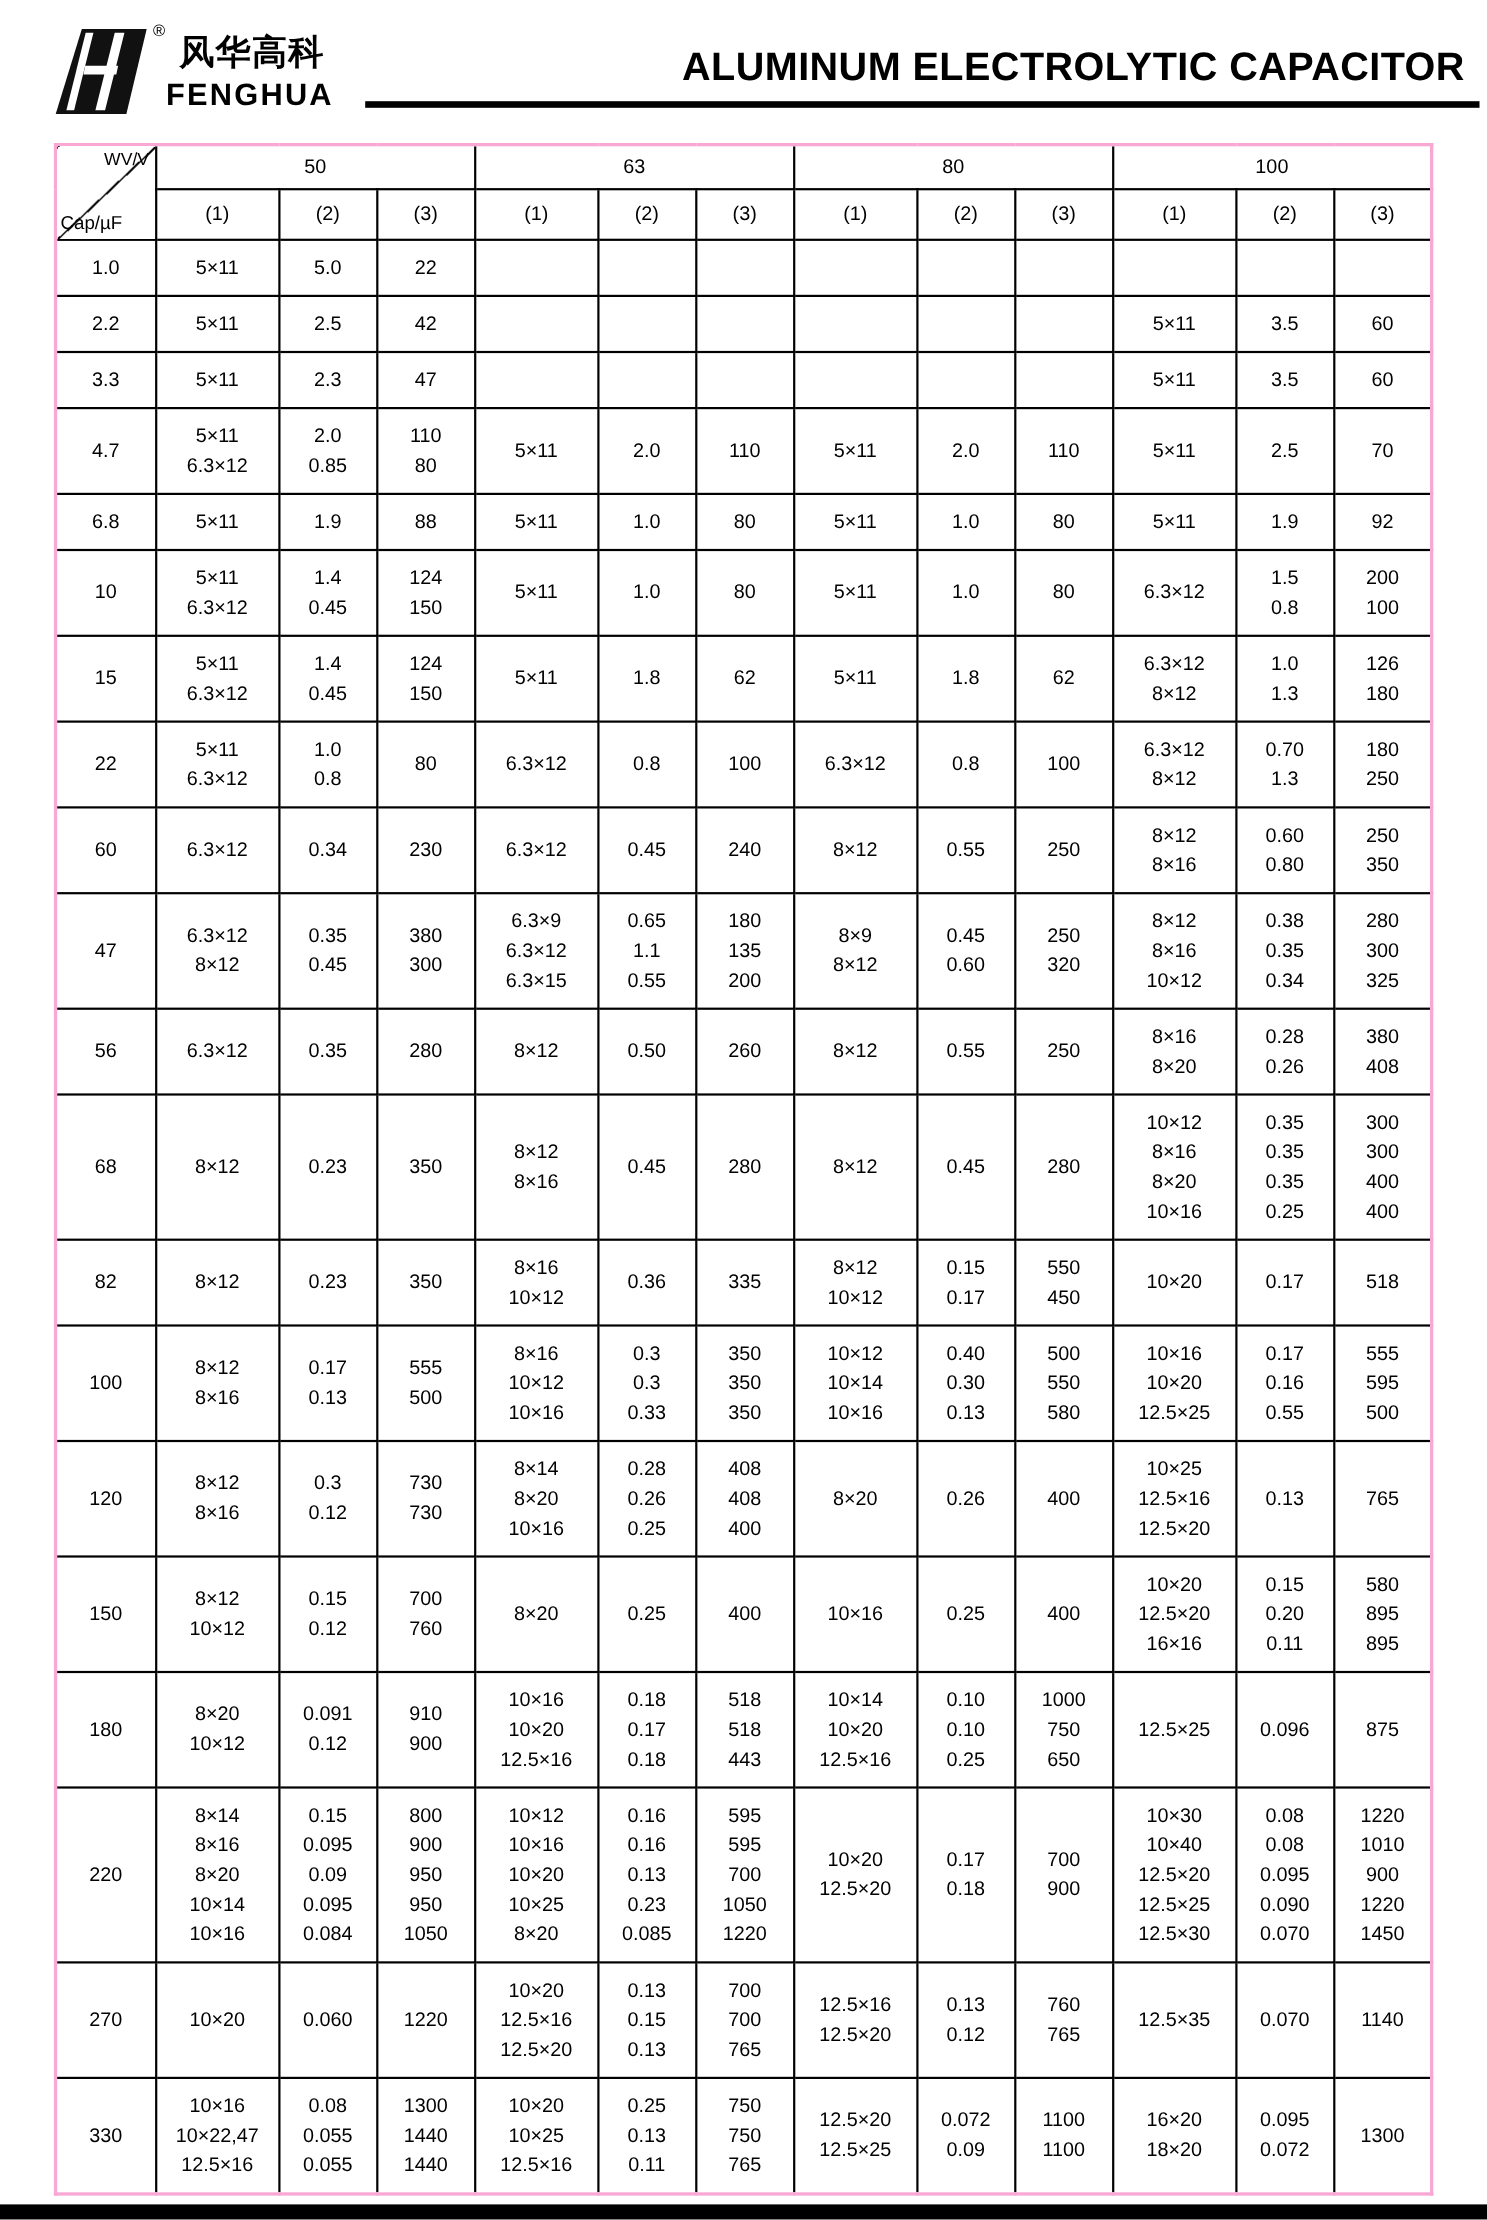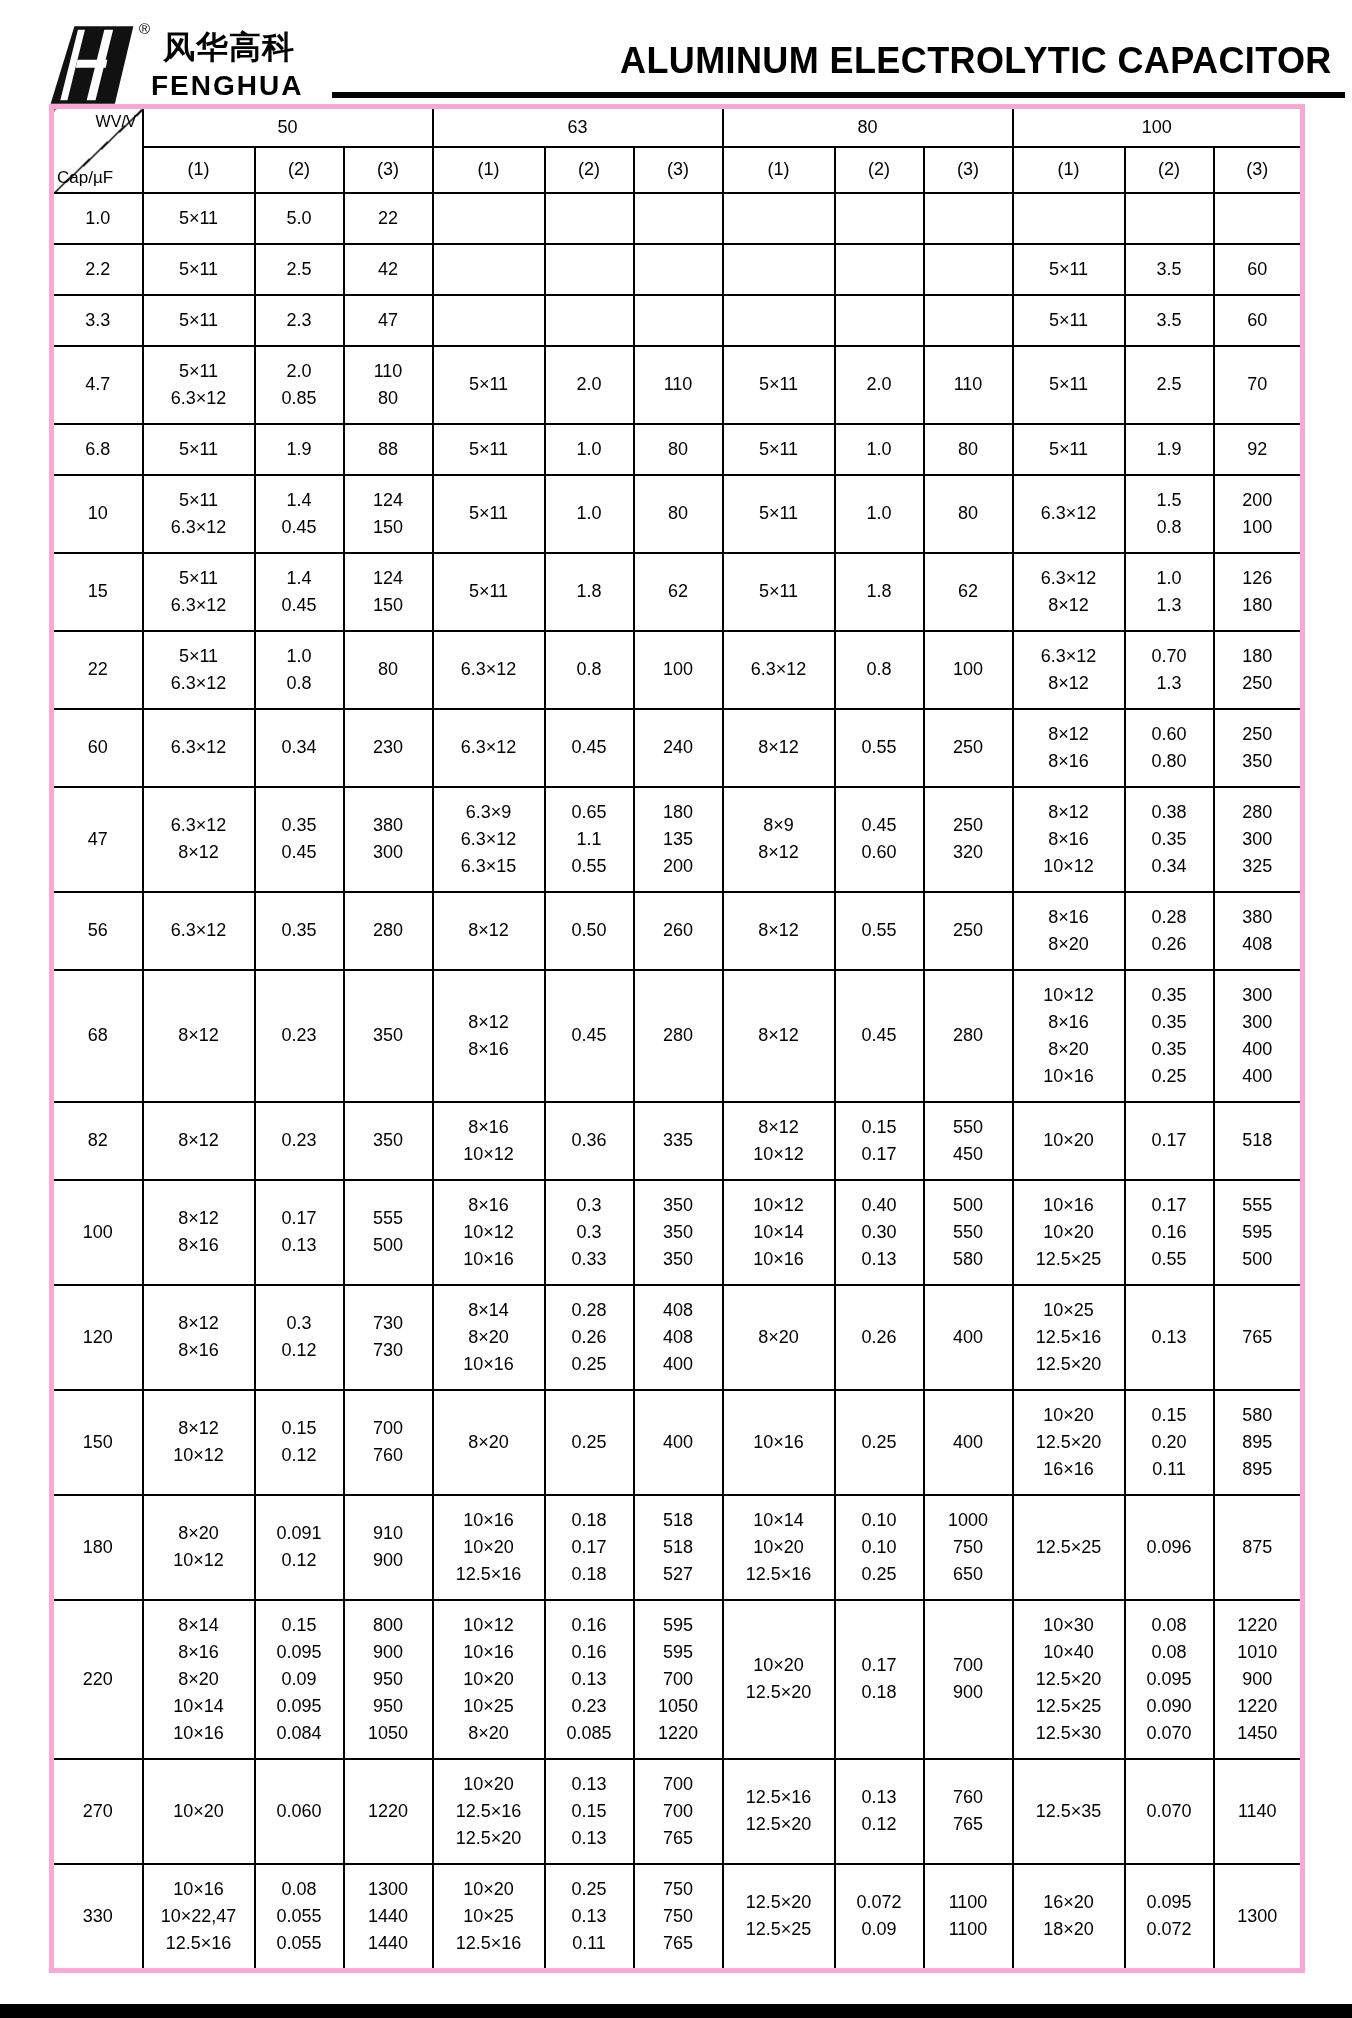--- a/index.html
+++ b/index.html
@@ -14,25 +14,25 @@
   }
   
   .logo{position:absolute;left:48px;top:24px;width:88px;height:82px;}
   .reg-mark{position:absolute;left:139px;top:20px;font-size:15px;}
   .brand-cn{position:absolute;left:163px;top:26px;font-size:32px;font-weight:700;letter-spacing:1px;}
   .brand-en{position:absolute;left:151px;top:70px;font-size:28px;font-weight:700;letter-spacing:2px;text-align:center;}
   .doc-title{position:absolute;left:620px;top:40px;font-size:36px;font-weight:700;letter-spacing:.4px;white-space:nowrap;}
   .title-rule{position:absolute;left:332px;top:92px;width:1013px;height:6px;background:#000;}
   
   table.cap-table{
-    position:absolute;left:49px;top:104px;
+    position:absolute;left:49px;top:130px;
     width:1254px;
     border-collapse:collapse;
     table-layout:fixed;
-    border:5px solid #f9a8d4;
+    border:3px solid #f9a8d4;
     font-size:18px;
   }
   .cap-table th,.cap-table td{
     border:2px solid #000;
     text-align:center;
     vertical-align:middle;
     font-weight:400;
     padding:0;
     overflow:hidden;
   }
@@ -811,21 +811,21 @@
             <div class="ln">12.5×16</div>
           </td>
           <td>
             <div class="ln">0.18</div>
             <div class="ln">0.17</div>
             <div class="ln">0.18</div>
           </td>
           <td>
             <div class="ln">518</div>
             <div class="ln">518</div>
-            <div class="ln">527</div>
+            <div class="ln">443</div>
           </td>
           <td>
             <div class="ln">10×14</div>
             <div class="ln">10×20</div>
             <div class="ln">12.5×16</div>
           </td>
           <td>
             <div class="ln">0.10</div>
             <div class="ln">0.10</div>
             <div class="ln">0.25</div>

